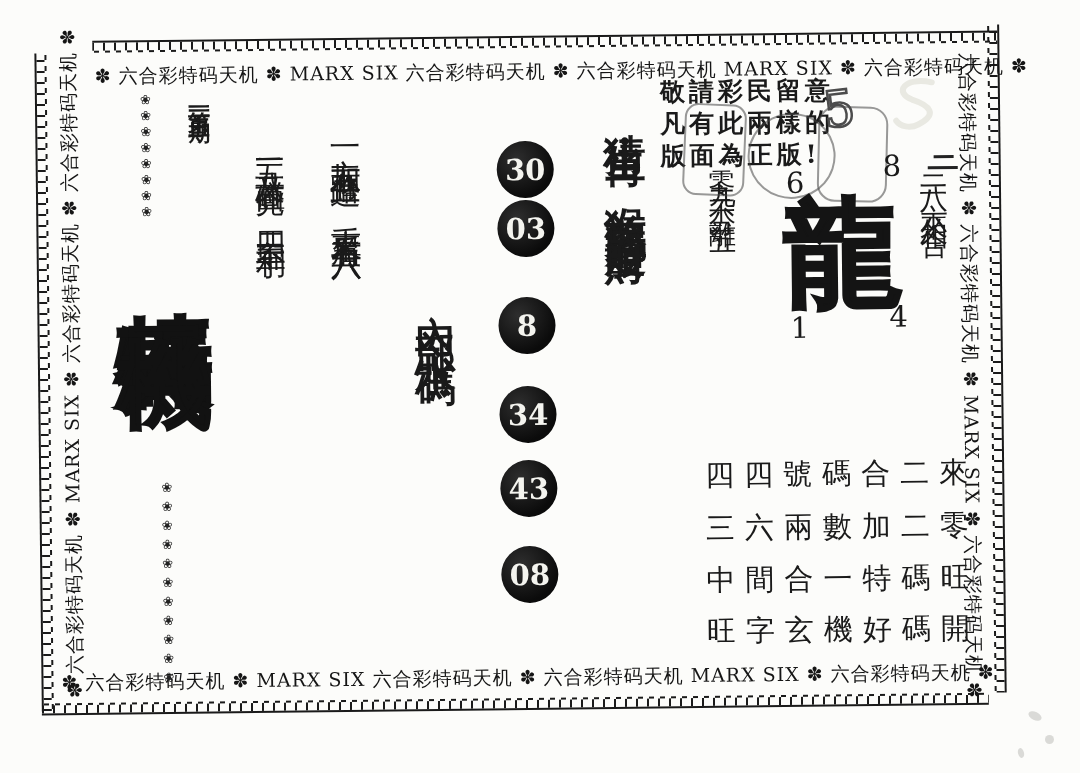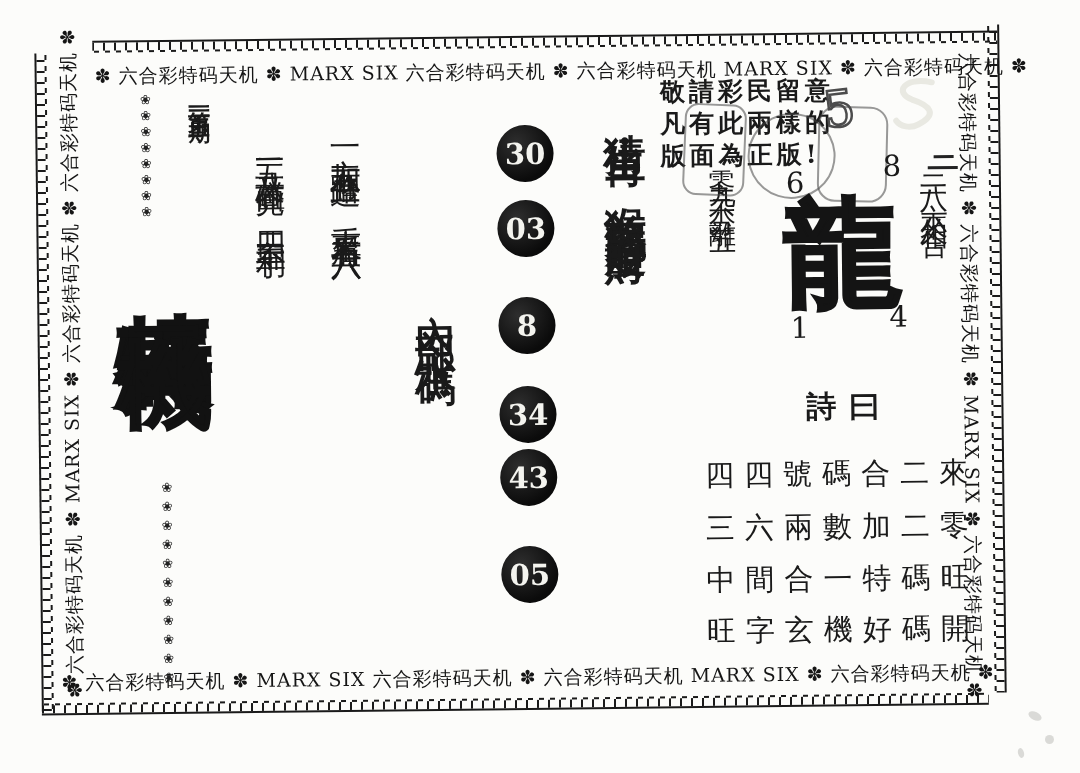--- a/index.html
+++ b/index.html
@@ -150,26 +150,26 @@
     <span>一六加五有路進二</span>
     <span class="gap">重來后有三六八</span>
   </div>
   <div class="vtext tipcol tip2">
     <span>二五一八又碰面見</span>
     <span class="gap">四二主不利于一</span>
   </div>
 
   <div class="vtext inner-code">內部心水碼</div>
 
-  <div class="num-circle" style="top:97px">30</div>
+  <div class="num-circle" style="top:113px">30</div>
   <div class="num-circle" style="top:172px">03</div>
   <div class="num-circle" style="top:269px">8</div>
   <div class="num-circle" style="top:358px">34</div>
-  <div class="num-circle" style="top:421px">43</div>
-  <div class="num-circle" style="top:518px">05</div>
+  <div class="num-circle" style="top:432px">43</div>
+  <div class="num-circle" style="top:518px">08</div>
 
   <div class="vtext zodiac">猜生肖:猴前鷄后定發財</div>
 
   <div class="vtext zero-col">零九三不分離五</div>
   <div class="vtext match-col">二八一六來相合</div>
 
   <div class="notice">
     <div>敬請彩民留意</div>
     <div>凡有此兩樣的</div>
     <div>版面為正版!</div>
@@ -186,21 +186,20 @@
   </div>
   <div class="dash dash-1"></div>
   <div class="dash dash-2"></div>
 
   <div class="dragon-char">龍</div>
   <div class="corner-num num-tl">6</div>
   <div class="corner-num num-tr">8</div>
   <div class="corner-num num-bl">1</div>
   <div class="corner-num num-br">4</div>
 
-  <div class="poem-title">詩曰</div>
   <div class="poem-line poem-1">四四號碼合二來</div>
   <div class="poem-line poem-2">三六兩數加二零</div>
   <div class="poem-line poem-3">中間合一特碼旺</div>
   <div class="poem-line poem-4">旺字玄機好碼開</div>
 
 </div>
 
 <div class="speck speck-1"></div>
 <div class="speck speck-2"></div>
 <div class="speck speck-3"></div>

